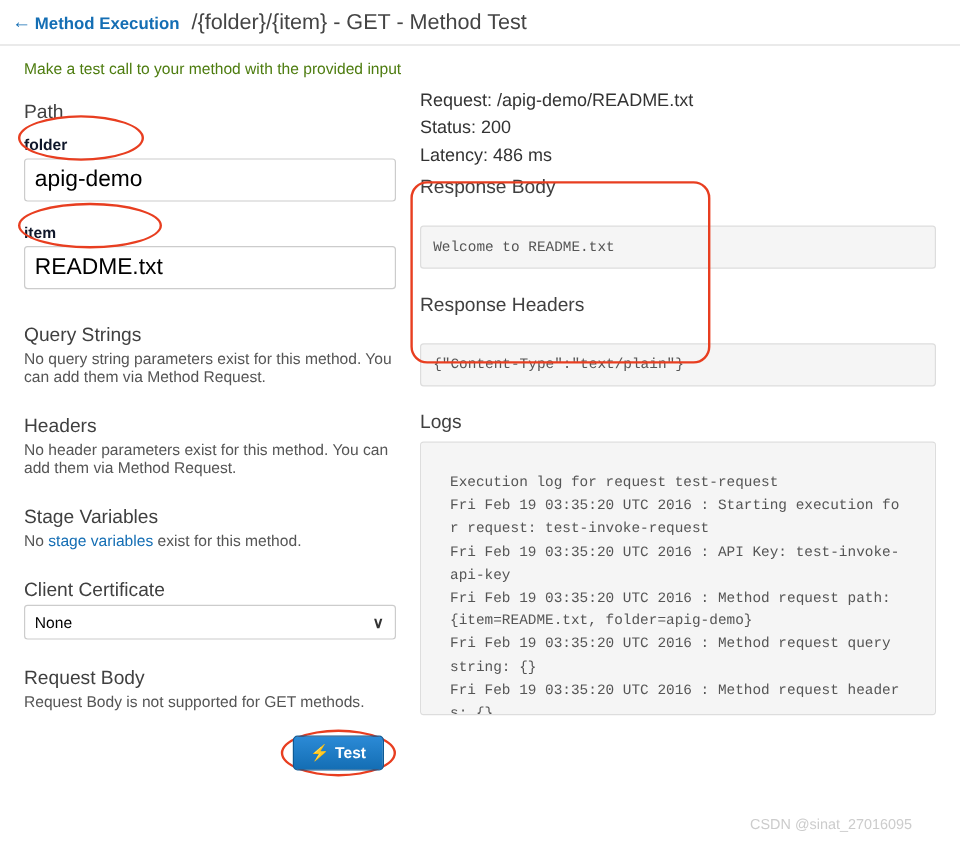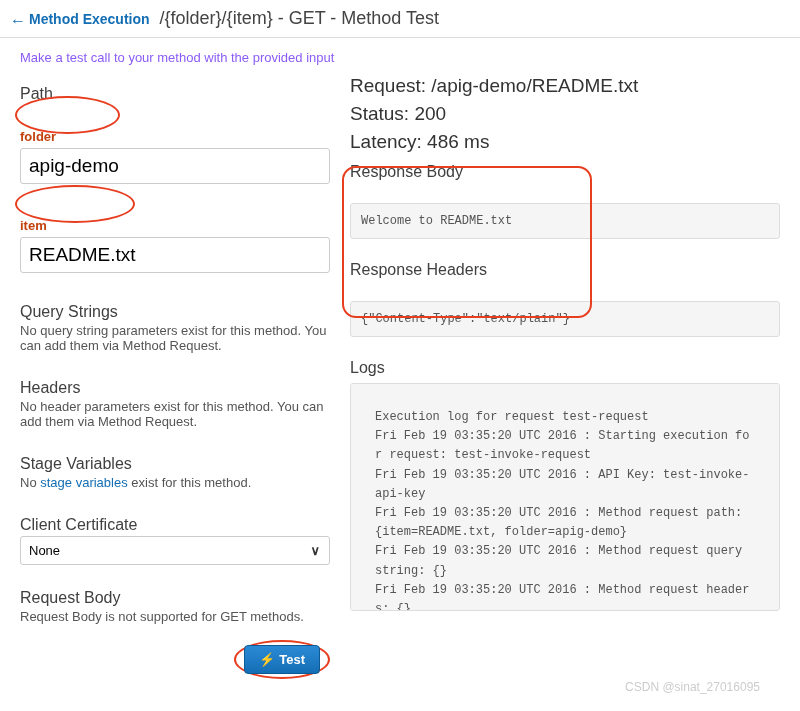--- a/index.html
+++ b/index.html
@@ -1,36 +1,36 @@
 <!DOCTYPE html>
 <html><head>
   <meta charset="utf-8">
   <style>
     * { box-sizing: border-box; margin: 0; padding: 0; }
     body { font-family: "Helvetica Neue", Arial, sans-serif; font-size: 13px; color: #333; background: #fff; width: 800px; }
     .header { padding: 8px 10px; border-bottom: 1px solid #ddd; display: flex; align-items: center; gap: 10px; }
     .back-link { color: #146eb4; font-weight: bold; font-size: 14px; display: flex; align-items: center; gap: 3px; cursor: pointer; }
     .back-arrow { font-size: 16px; }
     .breadcrumb-title { font-size: 18px; color: #444; font-weight: 400; }
-    .intro { padding: 12px 20px 10px 20px; color: #8b5cf6; }
+    .intro { padding: 12px 20px 10px 20px; color: #4d7c0f; }
     .content { display: flex; padding: 0 20px 20px 20px; gap: 20px; }
     .left-col { flex: 0 0 310px; }
     .right-col { flex: 1; }
     .section-title { font-size: 16px; color: #404040; margin-top: 10px; margin-bottom: 2px; font-weight: 400; }
-    .field-label { font-size: 13px; font-weight: bold; margin-top: 24px; color: #c2410c; }
+    .field-label { font-size: 13px; font-weight: bold; margin-top: 8px; color: #0f172a; }
     .text-input { width: 100%; padding: 6px 8px; border: 1px solid #ccc; border-radius: 3px; font-size: 19px; margin-top: 4px; margin-bottom: 10px; }
     .desc-text { font-size: 13px; color: #555; margin-bottom: 10px; }
     .desc-text a { color: #146eb4; text-decoration: none; cursor: pointer; }
     .select-wrapper { position: relative; }
     .select-input { width: 100%; padding: 6px 8px; border: 1px solid #ccc; border-radius: 3px; font-size: 13px; background: #fff; appearance: none; cursor: pointer; }
     .chevron { position: absolute; right: 10px; top: 7px; pointer-events: none; font-weight: bold; }
     .test-btn { background: #146eb4; background: linear-gradient(#2b8ad6, #146eb4); color: #fff; border: 1px solid #0e5a94; border-radius: 4px; padding: 6px 14px; font-size: 13px; font-weight: bold; cursor: pointer; display: inline-flex; align-items: center; gap: 4px; }
     .test-btn-wrapper { text-align: right; margin-top: 16px; }
     .bolt { font-size: 13px; }
-    .kv-line { font-size: 19px; color: #333; margin-bottom: 6px; }
+    .kv-line { font-size: 15px; color: #333; margin-bottom: 6px; }
     .hilite-folder { position: absolute; left: -5px; top: -9px; width: 105px; height: 38px; border: 2.5px solid #e83e20; border-radius: 50%; pointer-events: none; }
     .hilite-item { position: absolute; left: -5px; top: -9px; width: 120px; height: 38px; border: 2.5px solid #e83e20; border-radius: 50%; pointer-events: none; }
     .label-wrap { position: relative; display: inline-block; }
     .response-group { border: 2.5px solid #e83e20; border-radius: 14px; padding: 6px 10px 8px 10px; display: inline-block; margin-bottom: 2px; margin-top: 6px; }
     .code-box { background: #f5f5f5; border: 1px solid #ddd; border-radius: 3px; padding: 10px; font-family: "Courier New", monospace; font-size: 12px; color: #555; margin: 22px 0; white-space: pre-wrap; word-break: break-all; }
     .logs-box { background: #f5f5f5; border: 1px solid #ddd; border-radius: 3px; padding: 24px; font-family: "Courier New", monospace; font-size: 12px; color: #555; margin-top: 6px; height: 228px; overflow-y: auto; white-space: pre-wrap; word-break: break-all; line-height: 1.6; }
     .test-btn-hilite { display: inline-block; border: 2.5px solid #e83e20; border-radius: 50%; padding: 3px 8px; }
     .watermark { position: absolute; right: 40px; top: 680px; color: #ccc; font-size: 12px; text-align: right; }
   </style>
 </head>

